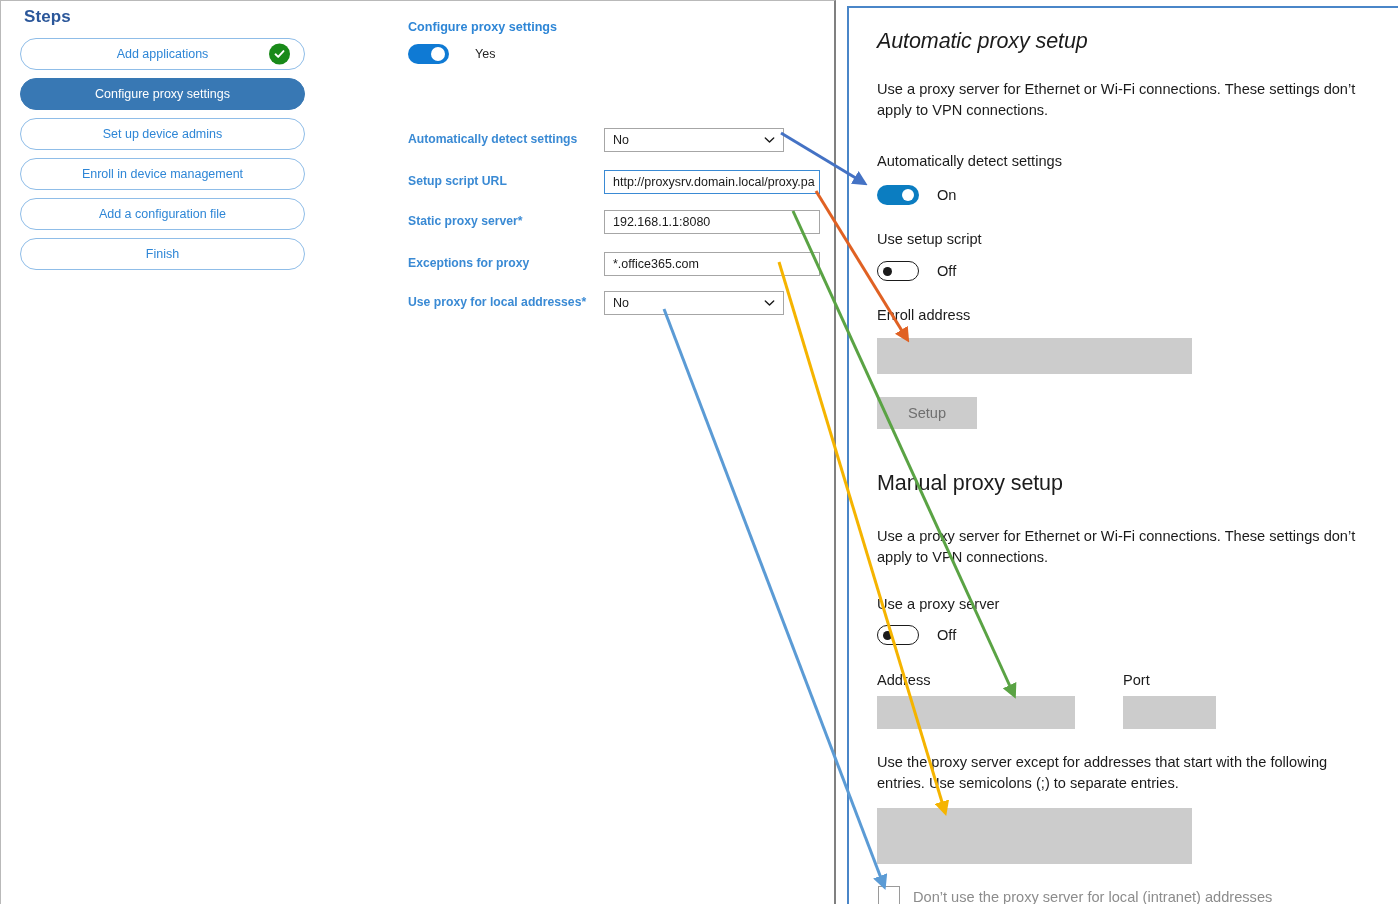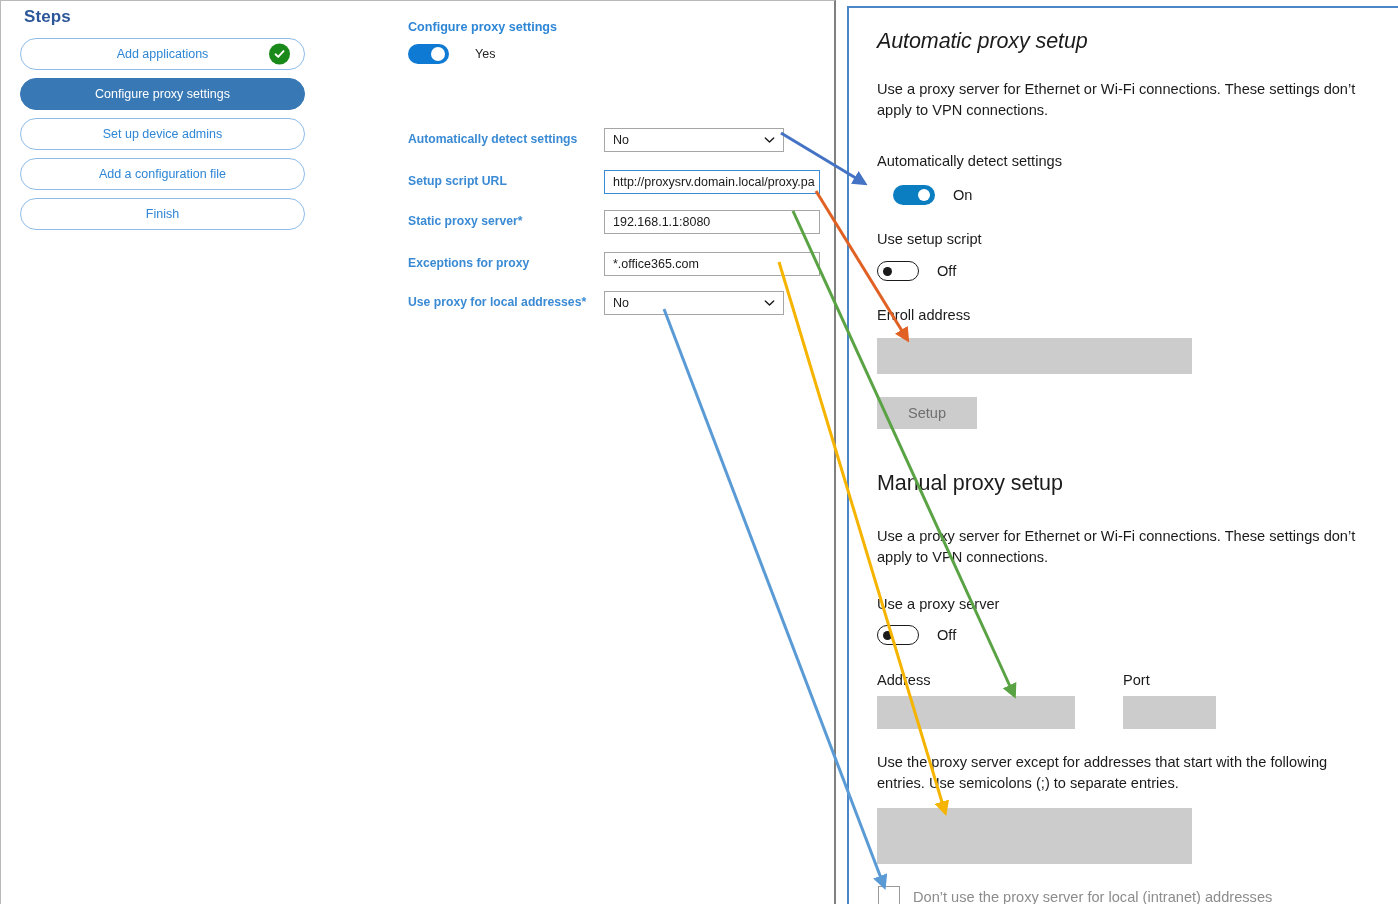--- a/index.html
+++ b/index.html
@@ -158,20 +158,23 @@
 
 
       <div class="step-btn active">
         <span>Configure proxy settings</span>
       </div>
 
       <div class="step-btn">
         <span>Set up device admins</span>
       </div>
 
+      <div class="step-btn">
+        <span>Enroll in device management</span>
+      </div>
 
       <div class="step-btn">
         <span>Add a configuration file</span>
       </div>
 
       <div class="step-btn">
         <span>Finish</span>
       </div>
     </div>
 
@@ -232,21 +235,21 @@
     </div>
   </div>
 
   <div id="settings-pane">
     <div class="s-inner">
 
       <div class="s-h1" style="position:absolute;top:21px;left:0;font-style:italic;">Automatic proxy setup</div>
       <div class="s-p" style="position:absolute;top:71px;left:0;">Use a proxy server for Ethernet or Wi-Fi connections. These settings don’t apply to VPN connections.</div>
 
       <div class="s-lbl" style="position:absolute;top:145px;left:0;">Automatically detect settings</div>
-      <div class="s-toggle-row" style="position:absolute;top:177px;left:16px;">
+      <div class="s-toggle-row" style="position:absolute;top:177px;left:0;">
         <span class="w-sw on">
             <span class="k"></span>
           </span>
         <span class="w-sw-txt">On</span>
       </div>
 
       <div class="s-lbl" style="position:absolute;top:223px;left:0;">Use setup script</div>
       <div class="s-toggle-row" style="position:absolute;top:253px;left:0;">
         <span class="w-sw off">
             <span class="k"></span>

